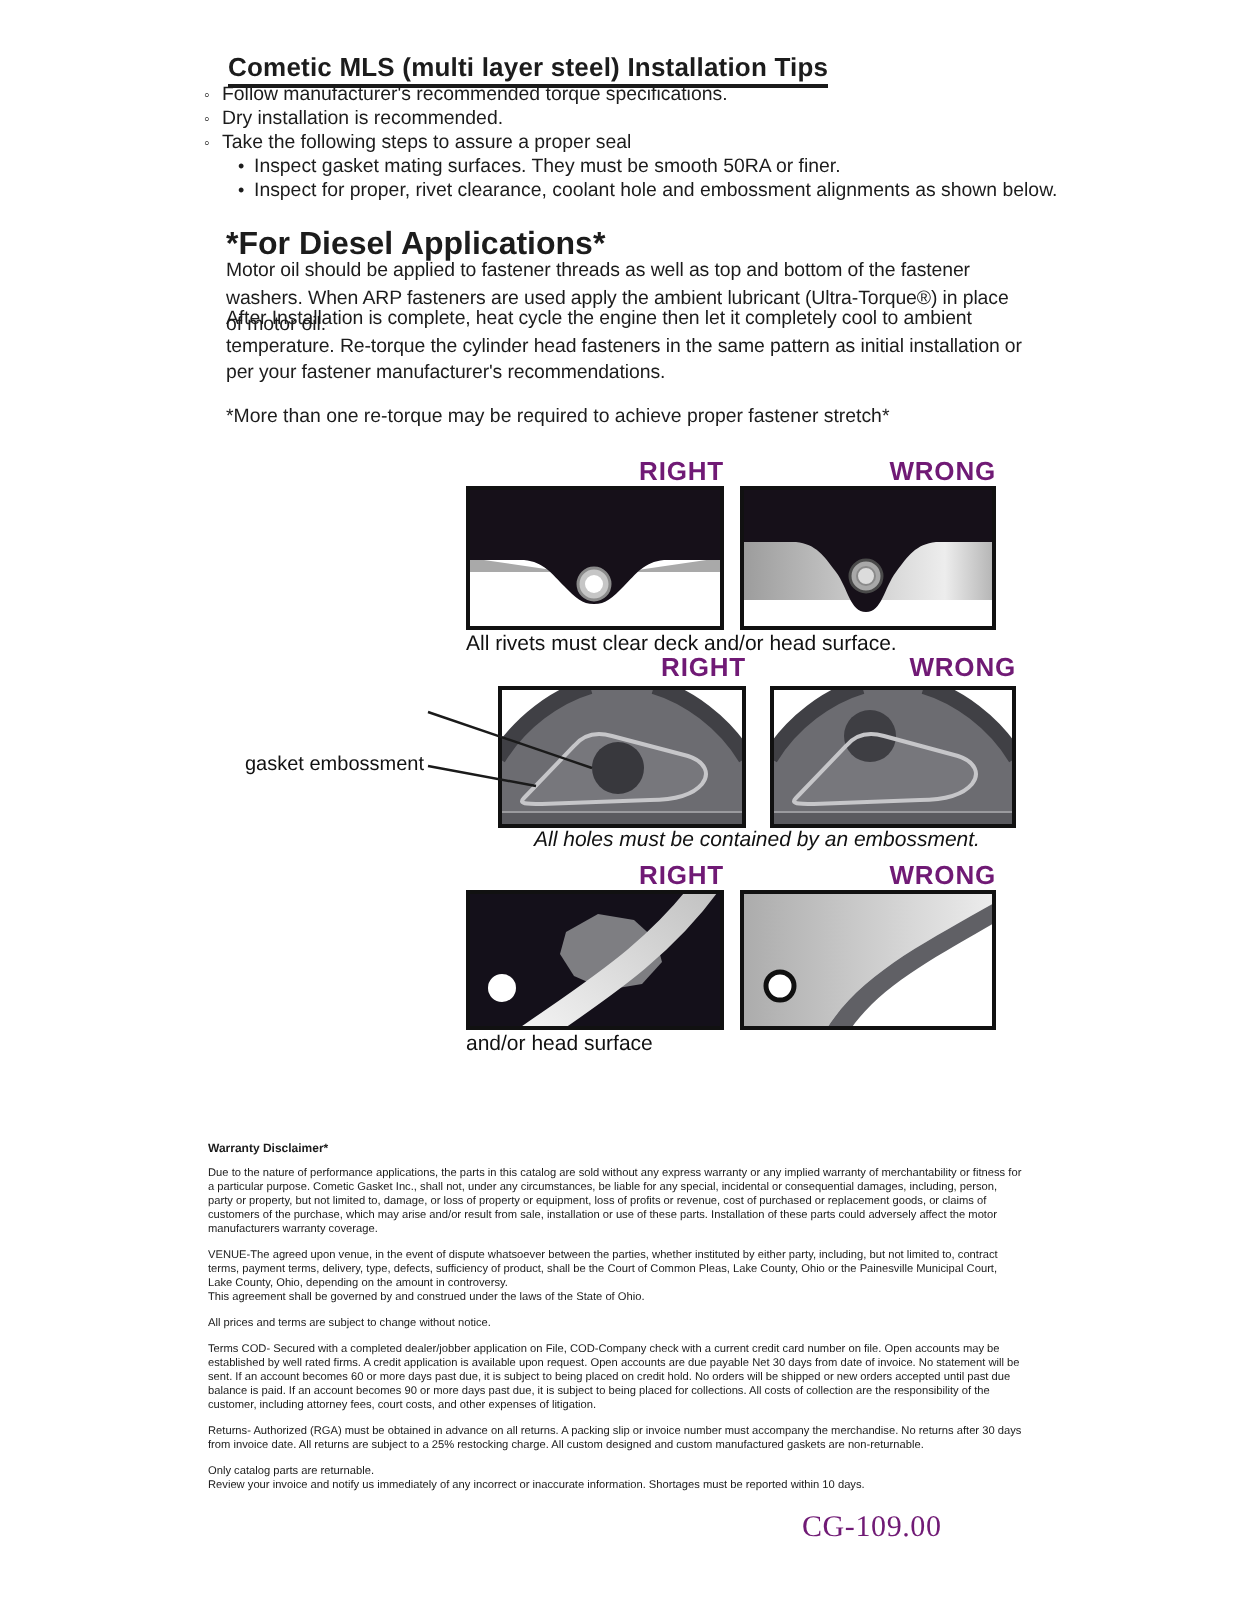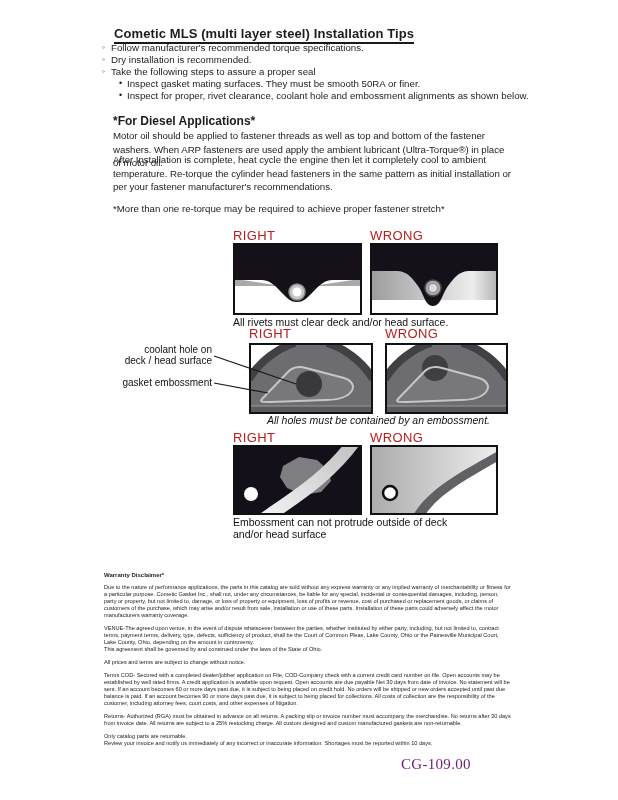--- a/index.html
+++ b/index.html
@@ -10,27 +10,27 @@
   .title {
     position:absolute; left:114px; top:26px; font-size:13px; font-weight:bold;
     letter-spacing:.1px; border-bottom:2px solid #1a1a1a; padding-bottom:1px; white-space:nowrap;
   }
   .bullets { position:absolute; left:102px; top:42px; font-size:9.7px; line-height:11.9px; }
   .bullet-row { white-space:nowrap; }
   .bullet-row .glyph { display:inline-block; width:9px; font-size:8px; vertical-align:top; }
   .bullet-row.sub { padding-left:17px; }
   .bullet-row.sub .glyph { width:8px; font-size:9px; }
 
-  .diesel-heading { position:absolute; left:113px; top:114px; font-size:12px; font-weight:bold; white-space:nowrap; }
+  .diesel-heading { position:absolute; left:113px; top:114px; font-size:16px; font-weight:bold; white-space:nowrap; }
   .para { position:absolute; left:113px; width:400px; font-size:9.7px; line-height:13.5px; letter-spacing:-0.05px; }
   .p1 { top:129px; }
   .p2 { top:153px; }
   .note { position:absolute; left:113px; top:203px; font-size:9.7px; white-space:nowrap; }
 
-  .fig-label { position:absolute; font-size:13px; font-weight:normal; text-align:left; letter-spacing:.4px; color:#b91c1c; }
+  .fig-label { position:absolute; font-size:13px; font-weight:bold; text-align:right; letter-spacing:.4px; color:#701a75; }
   .figbox { position:absolute; }
   .figbox svg { display:block; }
   .caption { position:absolute; font-size:10.5px; line-height:11.5px; color:#111; }
 
   .side-label { position:absolute; font-size:10px; line-height:11px; text-align:right; color:#111; }
   .leader-overlay { position:absolute; left:100px; top:333px; pointer-events:none; }
 
   .warranty { position:absolute; left:104px; top:572px; width:408px; }
   .warranty h4 { margin:0 0 6px 0; font-size:6px; font-weight:bold; }
   .warranty p { margin:0 0 6px 0; font-size:5.6px; line-height:7px; letter-spacing:0; }
@@ -88,24 +88,20 @@
       <circle cx="63" cy="45" r="8" fill="#a8a8a8" stroke="#4a4a4a" stroke-width="1.5"></circle>
       <circle cx="63" cy="45" r="4.5" fill="#dcdcdc" stroke="#8a8a8a" stroke-width="1"></circle>
       <rect x="1" y="1" width="126" height="70" fill="none" stroke="#111111" stroke-width="2"></rect>
     </svg>
   </div>
   <div class="caption" style="left:233px; top:317px; white-space:nowrap;">All rivets must clear deck and/or head surface.</div>
 
   <div class="fig-label" style="left:249px; top:326px; width:124px;">RIGHT</div>
   <div class="fig-label" style="left:385px; top:326px; width:123px;">WRONG</div>
 
-  <div class="side-label" style="left:100px; top:344px; width:112px;">
-    <div>coolant hole on</div>
-    <div>deck / head surface</div>
-  </div>
   <div class="side-label" style="left:100px; top:377px; width:112px;">gasket embossment</div>
 
   <div class="figbox" style="left:249px; top:343px;">
     <svg width="124" height="71" viewBox="0 0 124 71">
       <rect width="124" height="71" fill="#6c6c71"></rect>
       <path d="M0,0 H46 C29,5 11,18 0,36 Z" fill="#ffffff"></path>
       <path d="M124,0 H78 C95,5 113,18 124,36 Z" fill="#ffffff"></path>
       <path d="M46,0 C29,5 11,18 0,36" fill="none" stroke="#404045" stroke-width="8"></path>
       <path d="M78,0 C95,5 113,18 124,36" fill="none" stroke="#404045" stroke-width="8"></path>
       <rect y="63" width="124" height="8" fill="#5a5a5f"></rect>
@@ -166,21 +162,20 @@
         </linearGradient>
       </defs>
       <rect width="128" height="70" fill="#ffffff"></rect>
       <path d="M0,0 H128 V6 C93,26 60,42 43,70 L0,70 Z" fill="url(#g4)"></path>
       <path d="M43,70 C60,42 93,26 128,6 V16 C97,34 70,48 55,70 Z" fill="#606065"></path>
       <circle cx="20" cy="48" r="7" fill="#ffffff" stroke="#101010" stroke-width="2.5"></circle>
       <rect x="1" y="1" width="126" height="68" fill="none" stroke="#111111" stroke-width="2"></rect>
     </svg>
   </div>
   <div class="caption" style="left:233px; top:517px; width:240px;">
-    <div>Embossment can not protrude outside of deck</div>
     <div>and/or head surface</div>
   </div>
 
   <div class="warranty">
     <h4>Warranty Disclaimer*</h4>
     <p>Due to the nature of performance applications, the parts in this catalog are sold without any express warranty or any implied warranty of merchantability or fitness for a particular purpose.  Cometic Gasket Inc., shall not, under any circumstances, be liable for any special, incidental or consequential damages, including, person, party or property, but not limited to, damage, or loss of property or equipment, loss of profits or revenue, cost of purchased or replacement goods, or claims of customers of the purchase, which may arise and/or result from sale, installation or use of these parts.  Installation of these parts could adversely affect the motor manufacturers warranty coverage.</p>
     <p class="tight">VENUE-The agreed upon venue, in the event of dispute whatsoever between the parties, whether instituted by either party, including, but not limited to, contract terms, payment terms, delivery, type, defects, sufficiency of product, shall be the Court of Common Pleas, Lake County, Ohio or the Painesville Municipal Court, Lake County, Ohio, depending on the amount in controversy.</p>
     <p>This agreement shall be governed by and construed under the laws of the State of Ohio.</p>
     <p>All prices and terms are subject to change without notice.</p>
     <p>Terms COD- Secured with a completed dealer/jobber application on File, COD-Company check with a current credit card number on file.  Open accounts may be established by well rated firms.  A credit application is available upon request.  Open accounts are due payable Net 30 days from date of invoice.  No statement will be sent.  If an account becomes 60 or more days past due, it is subject to being placed on credit hold.  No orders will be shipped or new orders accepted until past due balance is paid.  If an account becomes 90 or more days past due, it is subject to being placed for collections.  All costs of collection are the responsibility of the customer, including attorney fees, court costs, and other expenses of litigation.</p>

